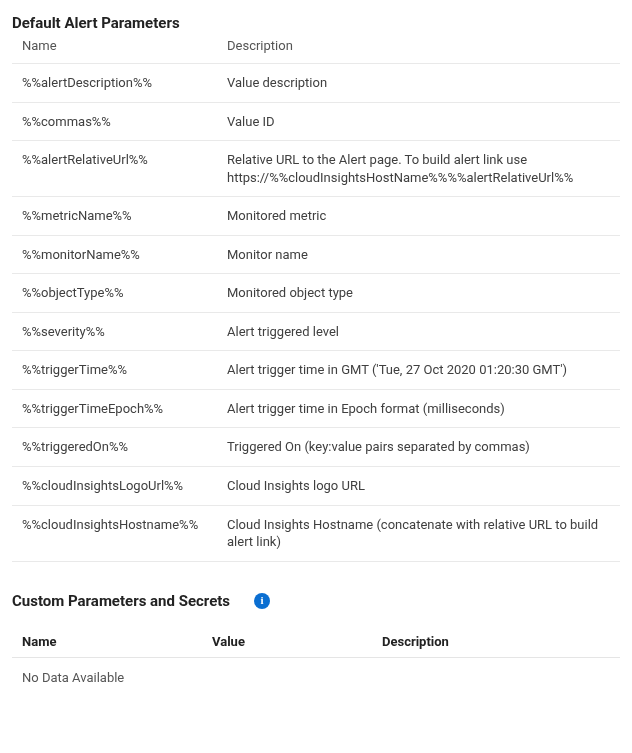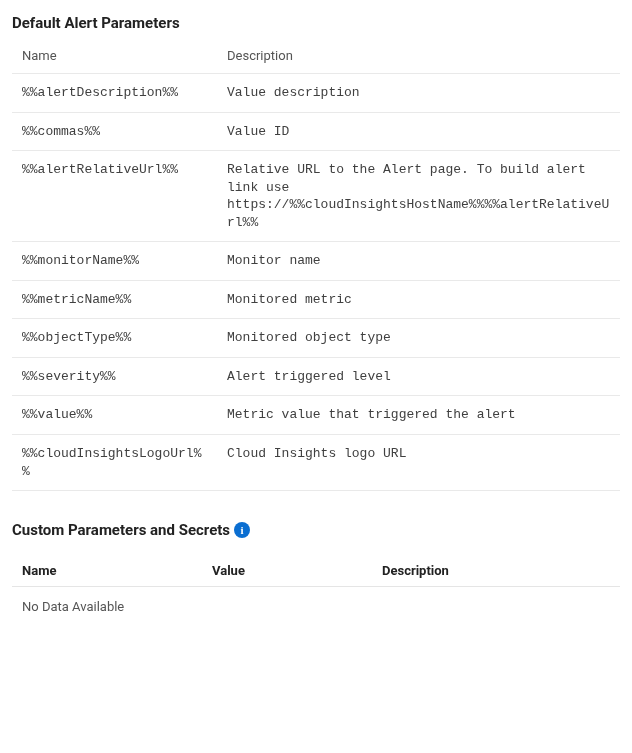--- a/index.html
+++ b/index.html
@@ -12,50 +12,48 @@
       font-size: 13px;
       color: #404040;
       padding: 10px 12px;
       width: 632px;
       background: #fff;
     }
     .section-title {
       font-size: 15px;
       font-weight: 700;
       color: #222;
-      margin-bottom: 10px;
       margin-top: 4px;
     }
     .section-title.second {
       margin-top: 30px;
       margin-bottom: 16px;
       display: flex;
       align-items: center;
-      gap: 4px;
+      gap: 24px;
     }
     table.params {
       width: 100%;
       border-collapse: collapse;
       table-layout: fixed;
     }
     table.params th {
       text-align: left;
       font-weight: 400;
       color: #555;
       padding: 6px 10px 10px 10px;
       font-size: 13px;
     }
     table.params td {
       padding: 10px 10px;
       border-top: 1px solid #e9e9e9;
       vertical-align: top;
       color: #404040;
       line-height: 1.35;
       word-break: break-word;
-      font-family: Liberation Mono, monospace;
     }
     table.params tr:last-child td {
       border-bottom: 1px solid #e9e9e9;
     }
     .col-name-default { width: 205px; }
     .col-desc-default { width: auto; }
 
     table.custom {
       width: 100%;
       border-collapse: collapse;
@@ -116,42 +114,54 @@
       </tr>
       <tr>
         <td>%%commas%%</td>
         <td>Value ID</td>
       </tr>
       <tr>
         <td>%%alertRelativeUrl%%</td>
         <td>Relative URL to the Alert page. To build alert link use https://%%cloudInsightsHostName%%%%alertRelativeUrl%%</td>
       </tr>
       <tr>
+        <td>%%metricName%%</td>
+        <td>Monitored metric</td>
+      </tr>
+      <tr>
         <td>%%monitorName%%</td>
         <td>Monitor name</td>
-      </tr>
-      <tr>
-        <td>%%metricName%%</td>
-        <td>Monitored metric</td>
       </tr>
       <tr>
         <td>%%objectType%%</td>
         <td>Monitored object type</td>
       </tr>
       <tr>
         <td>%%severity%%</td>
         <td>Alert triggered level</td>
       </tr>
       <tr>
-        <td>%%value%%</td>
-        <td>Metric value that triggered the alert</td>
+        <td>%%triggerTime%%</td>
+        <td>Alert trigger time in GMT ('Tue, 27 Oct 2020 01:20:30 GMT')</td>
+      </tr>
+      <tr>
+        <td>%%triggerTimeEpoch%%</td>
+        <td>Alert trigger time in Epoch format (milliseconds)</td>
+      </tr>
+      <tr>
+        <td>%%triggeredOn%%</td>
+        <td>Triggered On (key:value pairs separated by commas)</td>
       </tr>
       <tr>
         <td>%%cloudInsightsLogoUrl%%</td>
         <td>Cloud Insights logo URL</td>
+      </tr>
+      <tr>
+        <td>%%cloudInsightsHostname%%</td>
+        <td>Cloud Insights Hostname (concatenate with relative URL to build alert link)</td>
       </tr>
     </tbody>
 </table>
 
 <div class="section-title second">
   <span>Custom Parameters and Secrets</span>
   <span class="info-icon">i</span>
 </div>
 
 <table class="custom">

